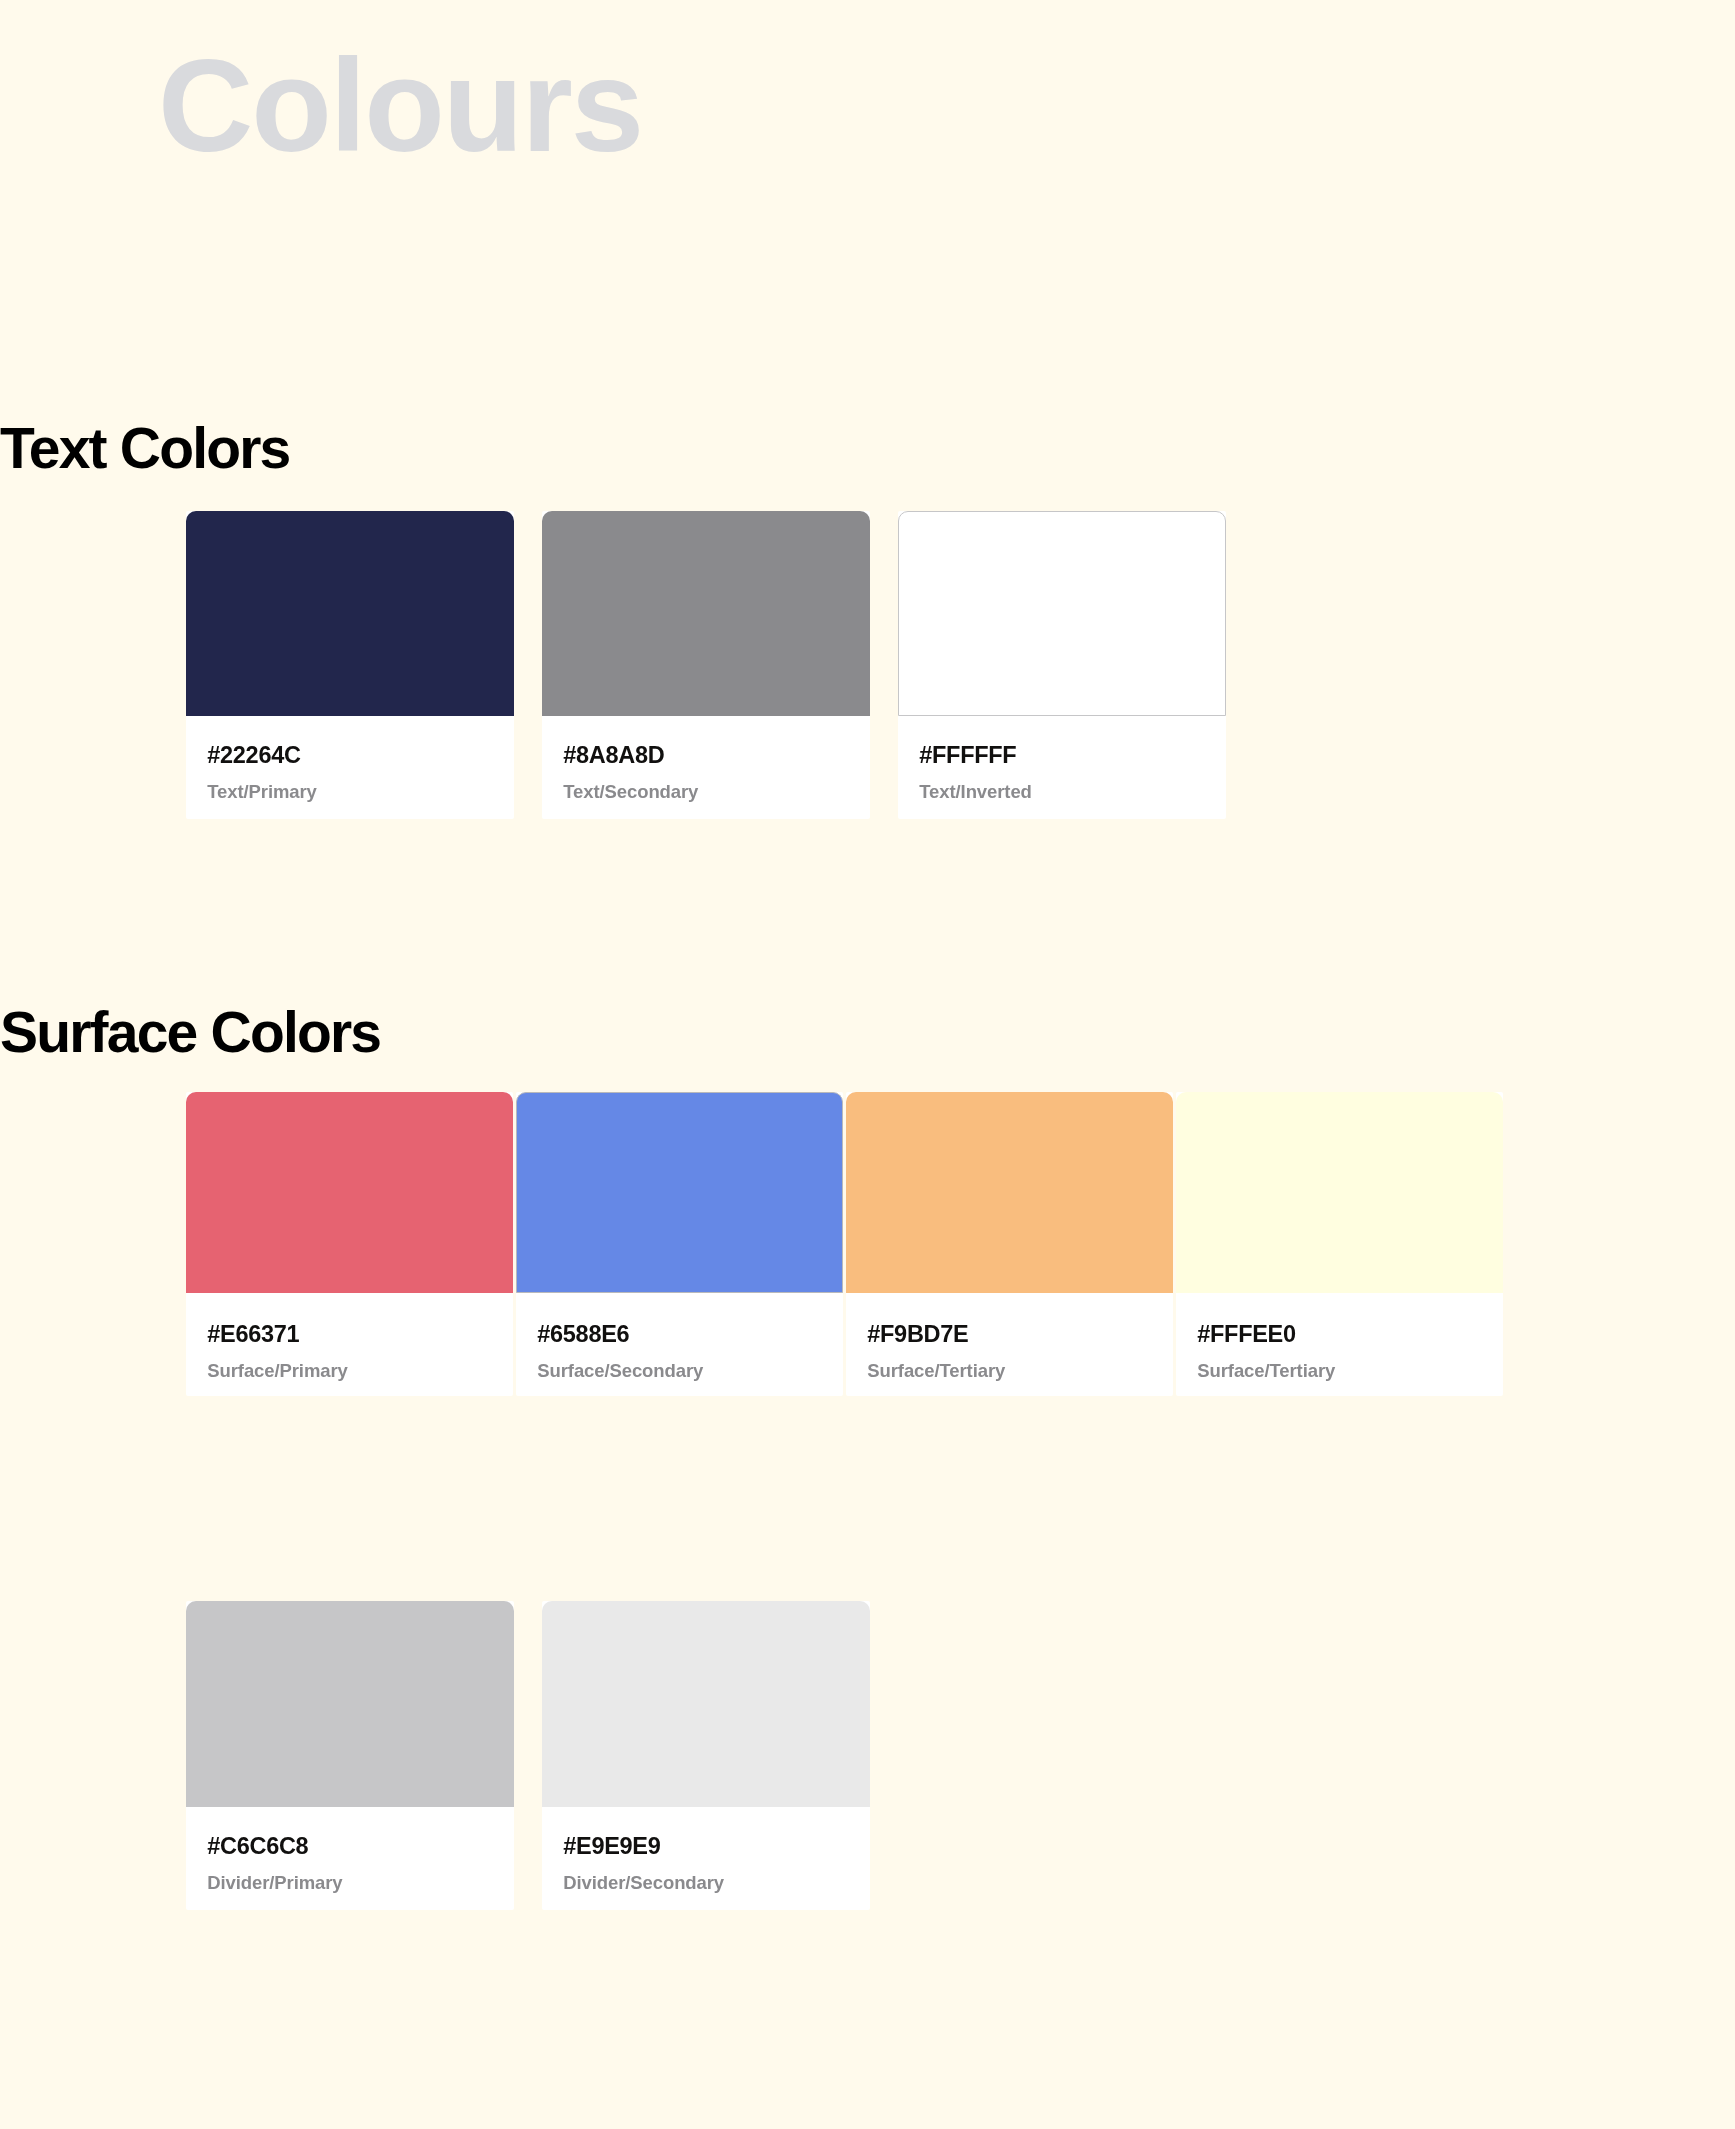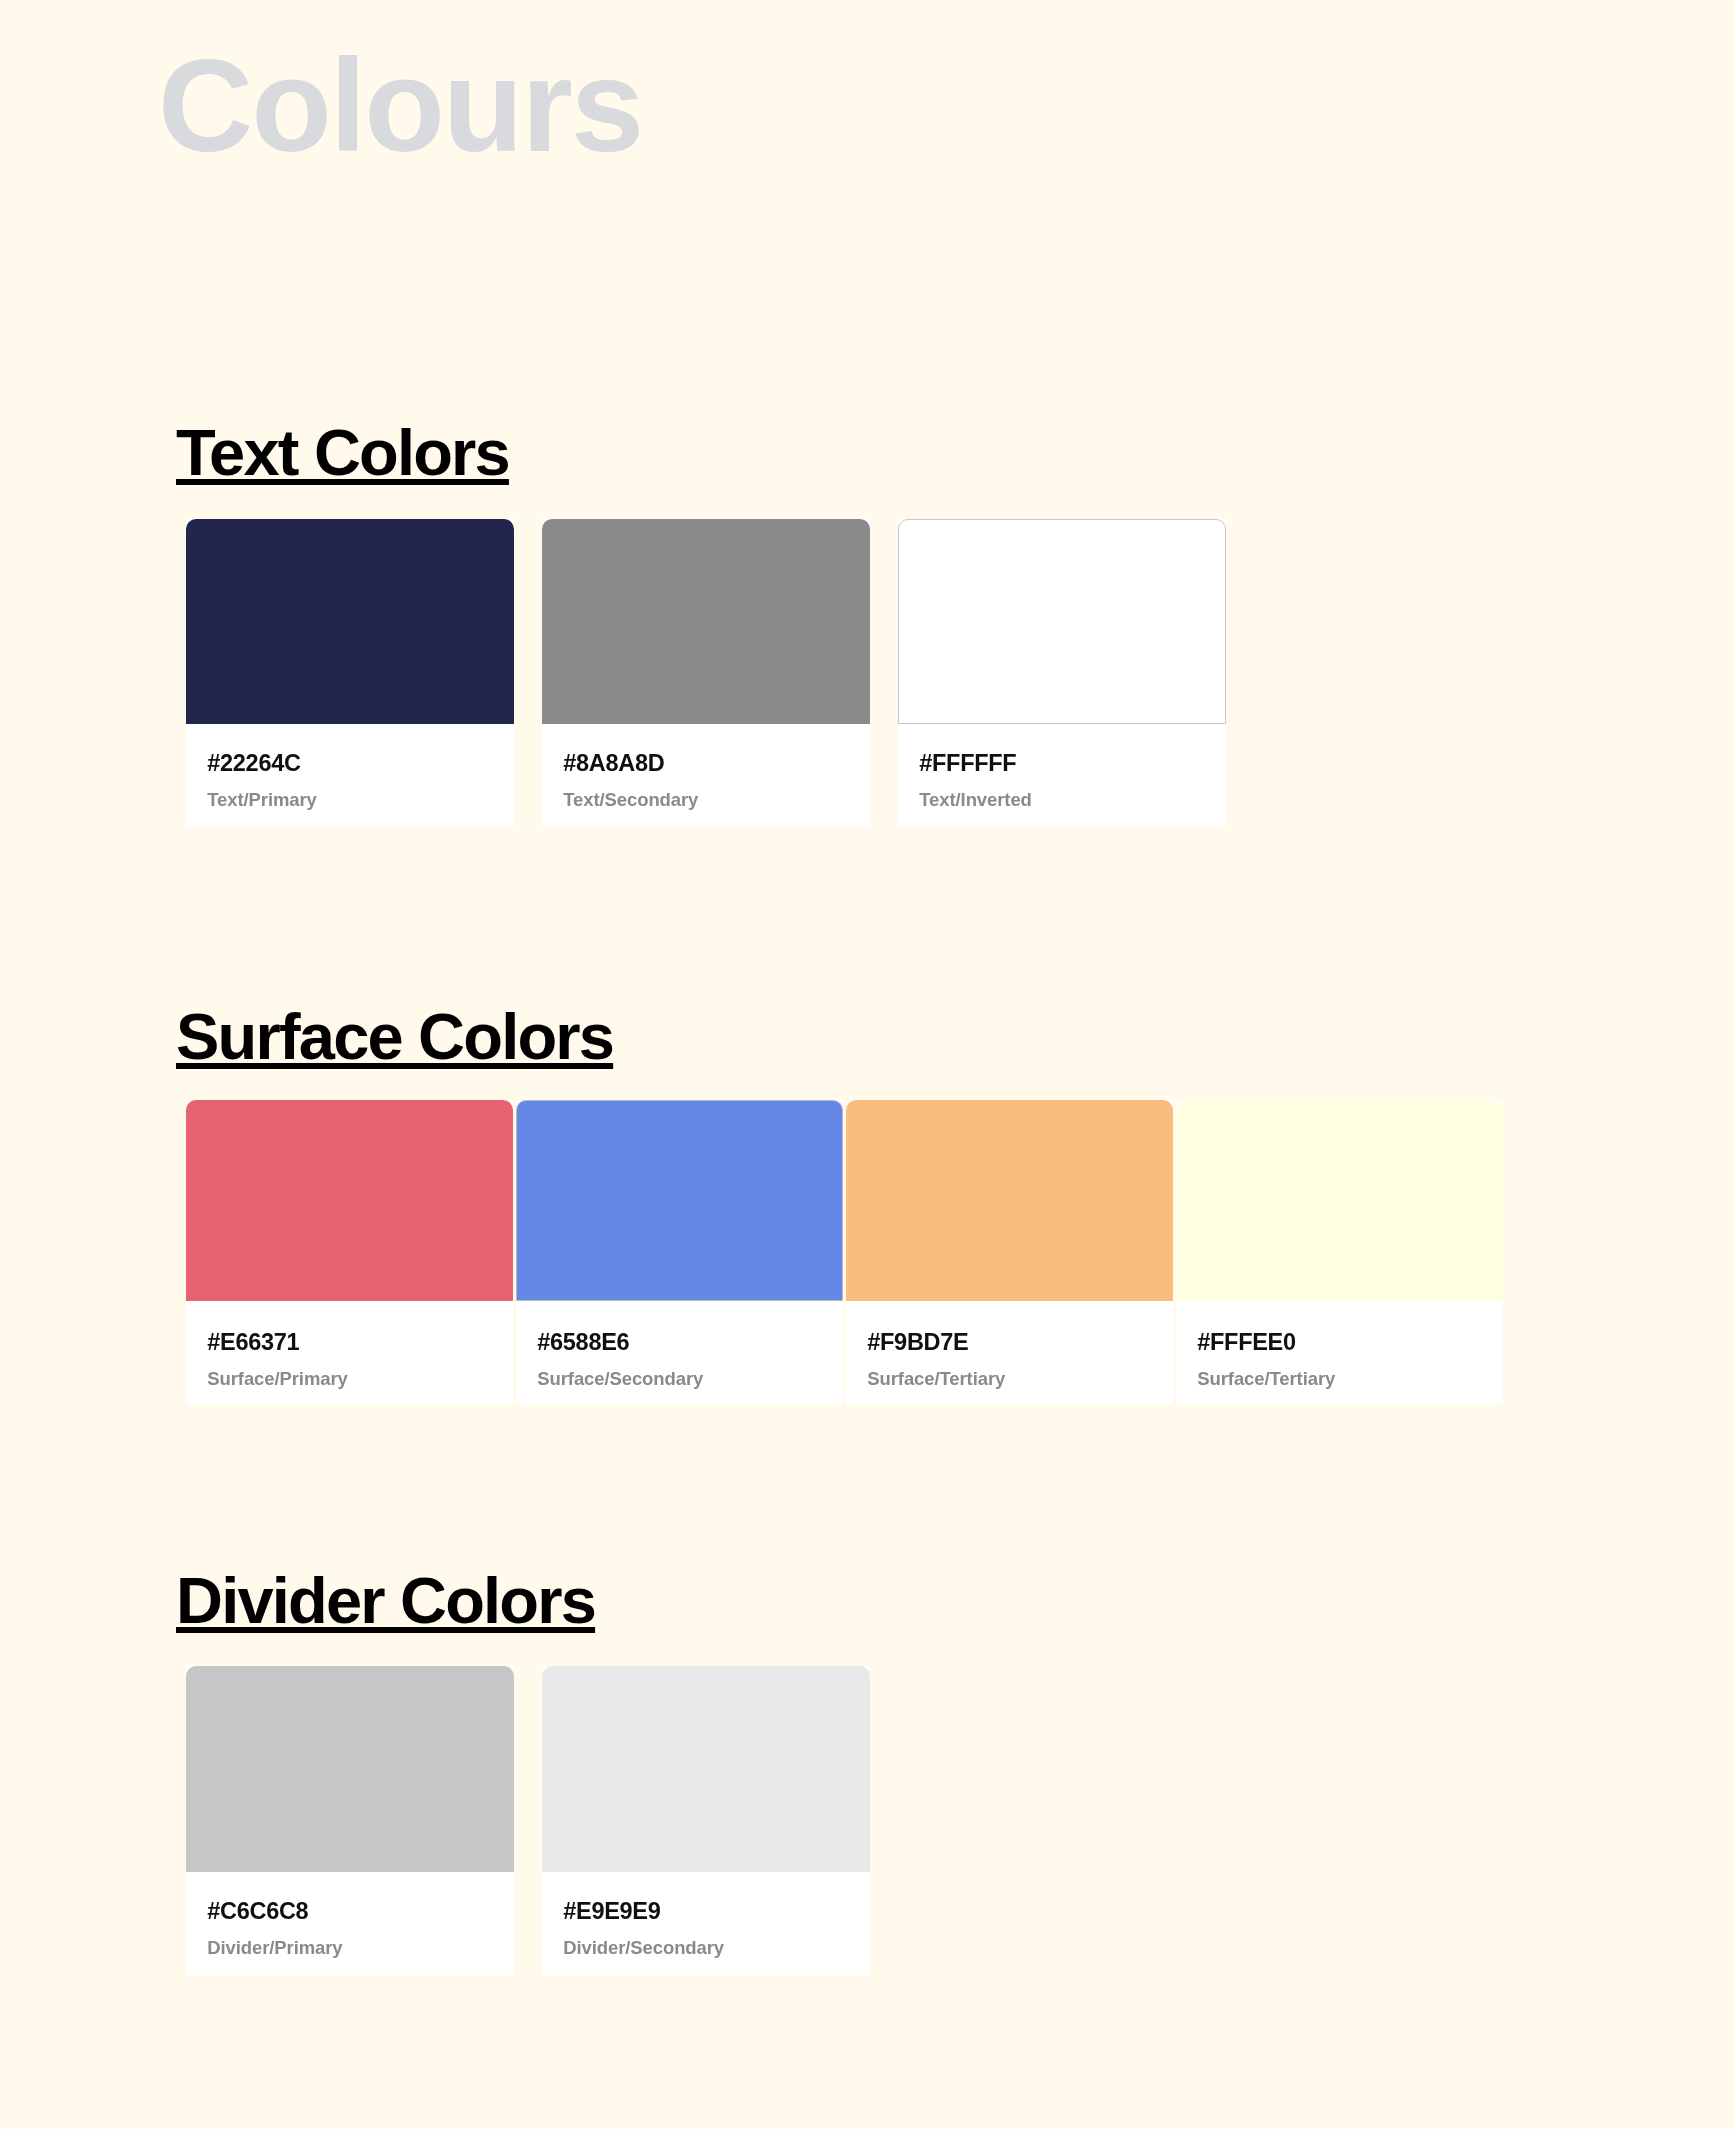--- a/index.html
+++ b/index.html
@@ -37,27 +37,25 @@
   }
 
   
   .section {
     position: absolute;
     left: 0;
     width: 1735px;
   }
 
   .section-heading {
-    font-size: 65px;
+    font-size: 57px;
     line-height: 1;
     font-weight: 700;
     letter-spacing: -1.8px;
     color: #000000;
-    margin-left: 176px;
-    text-decoration: underline;
   }
 
   .swatch-row {
     display: flex;
     align-items: flex-start;
     margin-left: 186px;
   }
 
   
   .swatch-card {
@@ -192,21 +190,20 @@
         <div class="swatch-info">
           <div class="swatch-hex">#FFFEE0</div>
           <div class="swatch-token">Surface/Tertiary</div>
         </div>
       </div>
 
     </div>
   </section>
 
   <section class="section" id="section-divider">
-    <h2 class="section-heading">Divider Colors</h2>
     <div class="swatch-row">
 
       <div class="swatch-card">
         <div class="swatch-chip" style="background: rgb(198, 198, 200);"></div>
         <div class="swatch-info">
           <div class="swatch-hex">#C6C6C8</div>
           <div class="swatch-token">Divider/Primary</div>
         </div>
       </div>
 

